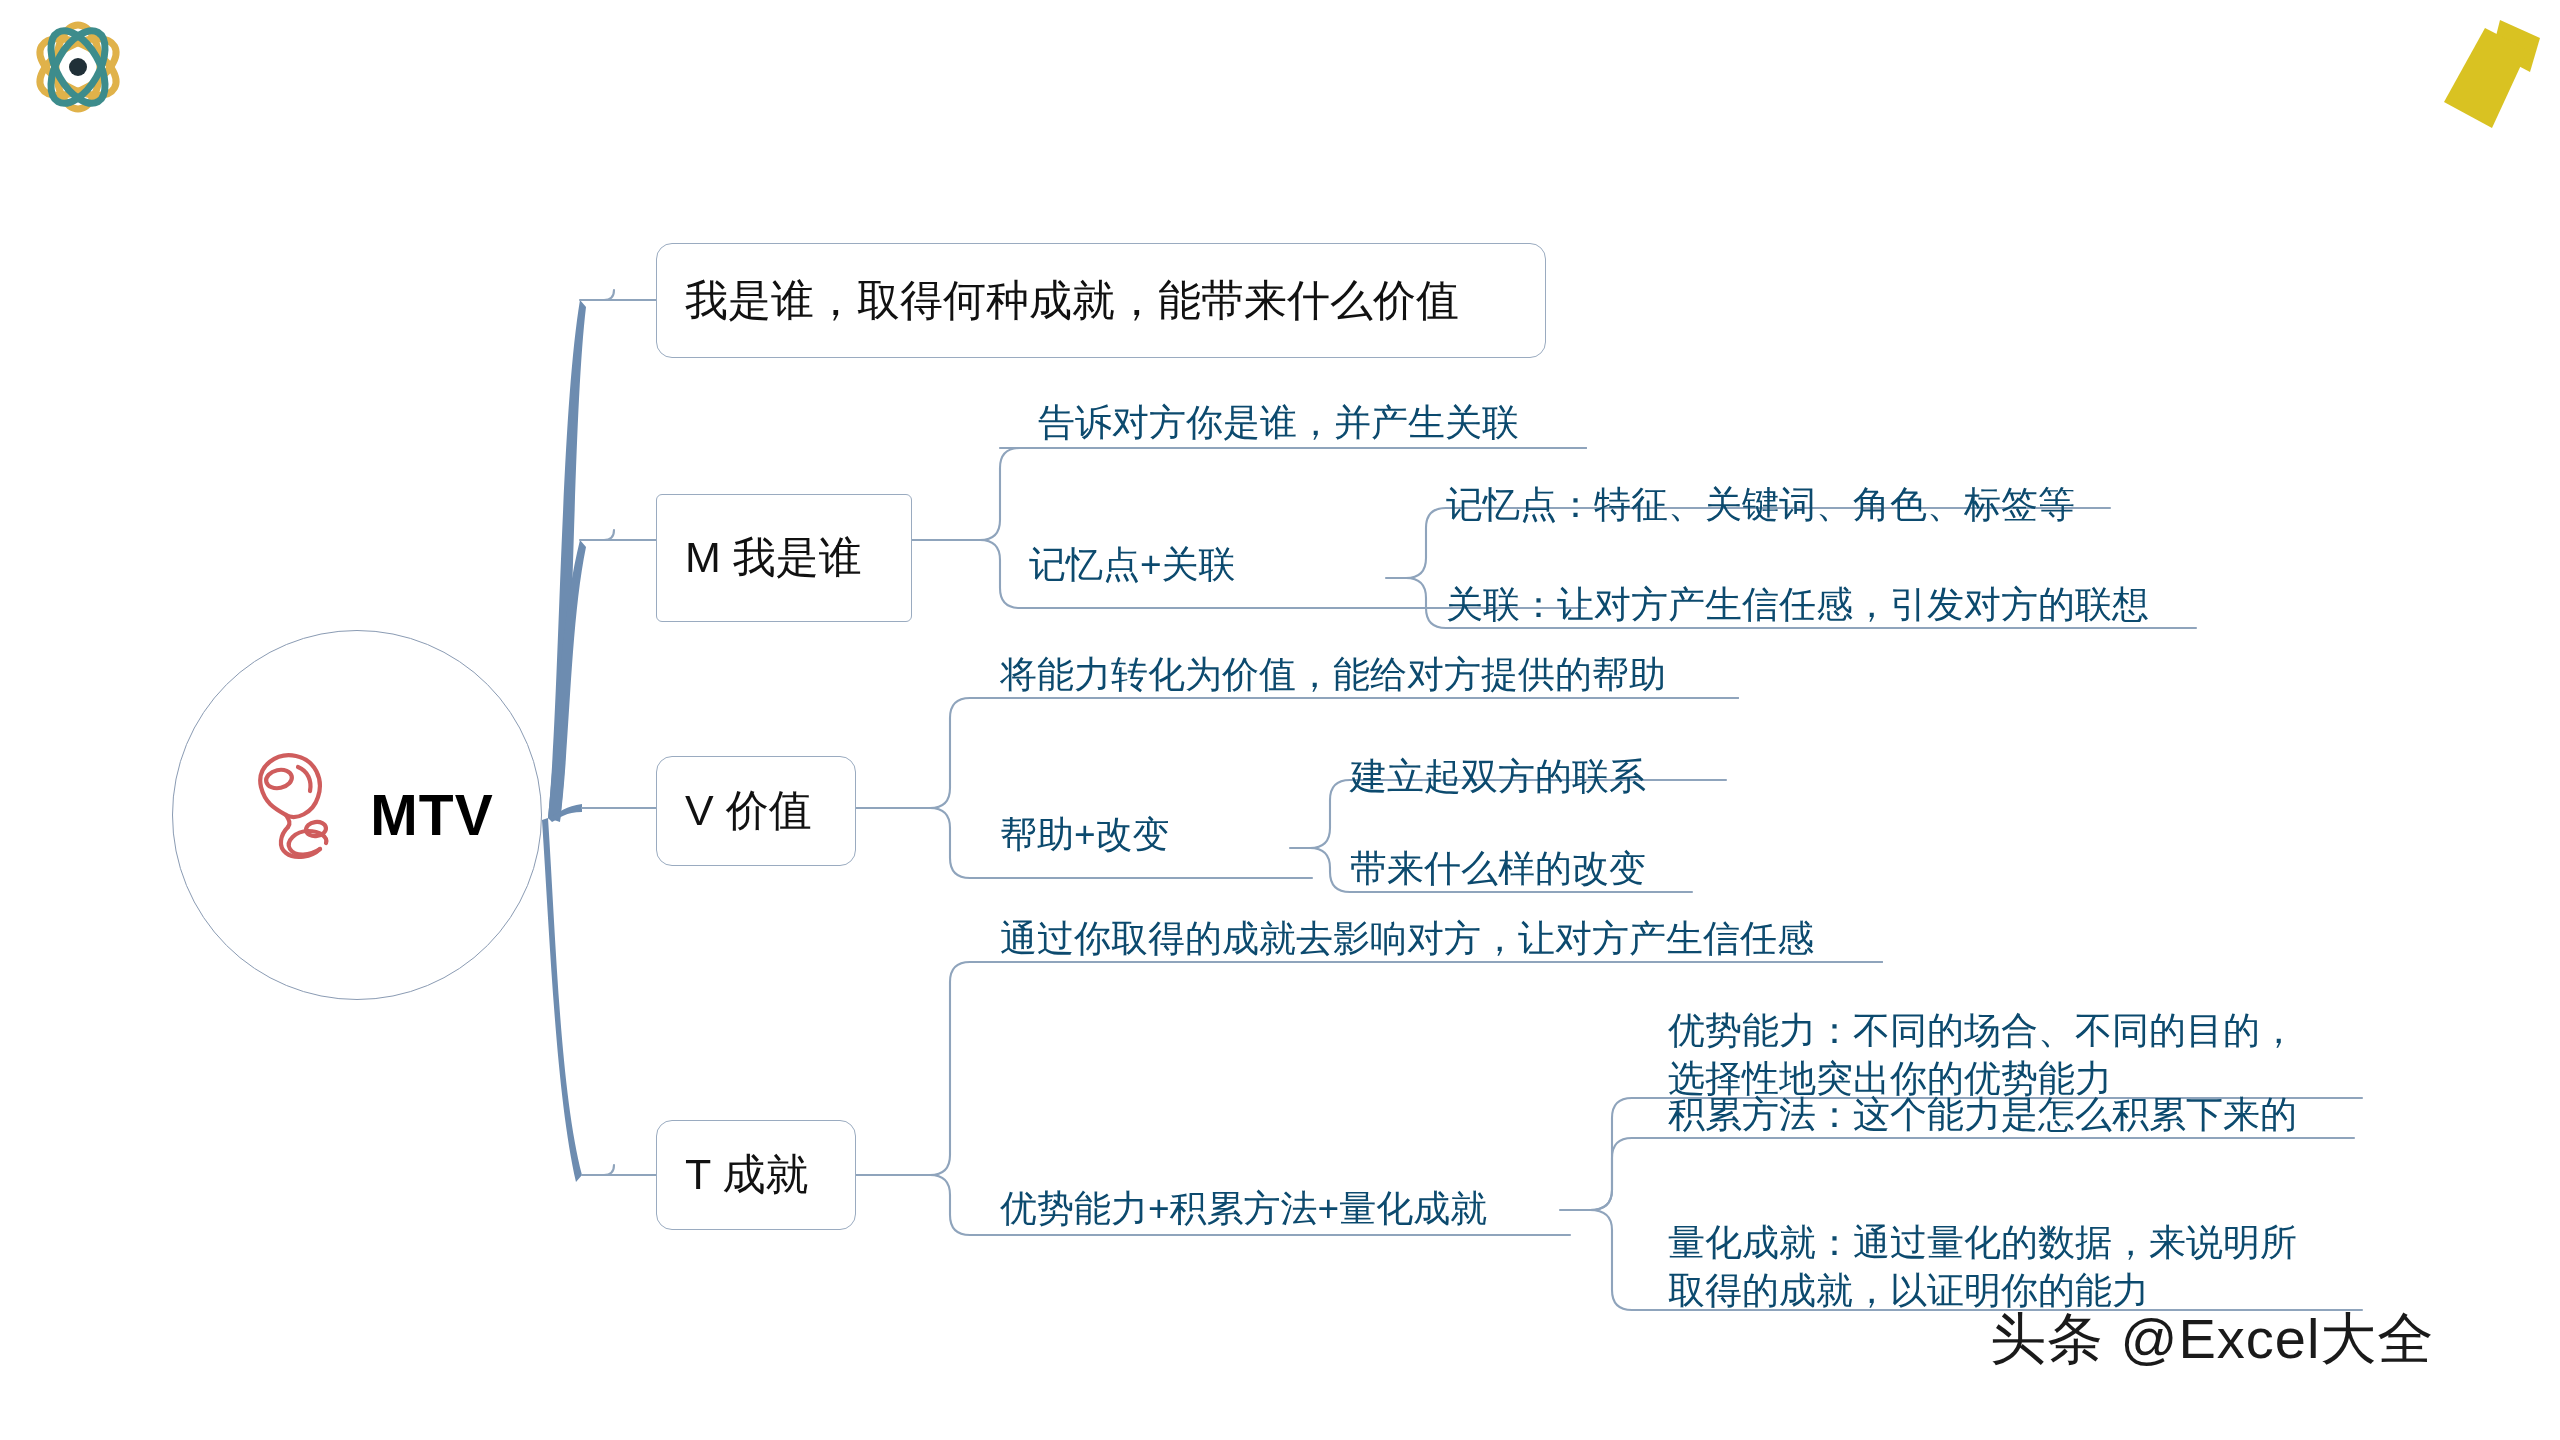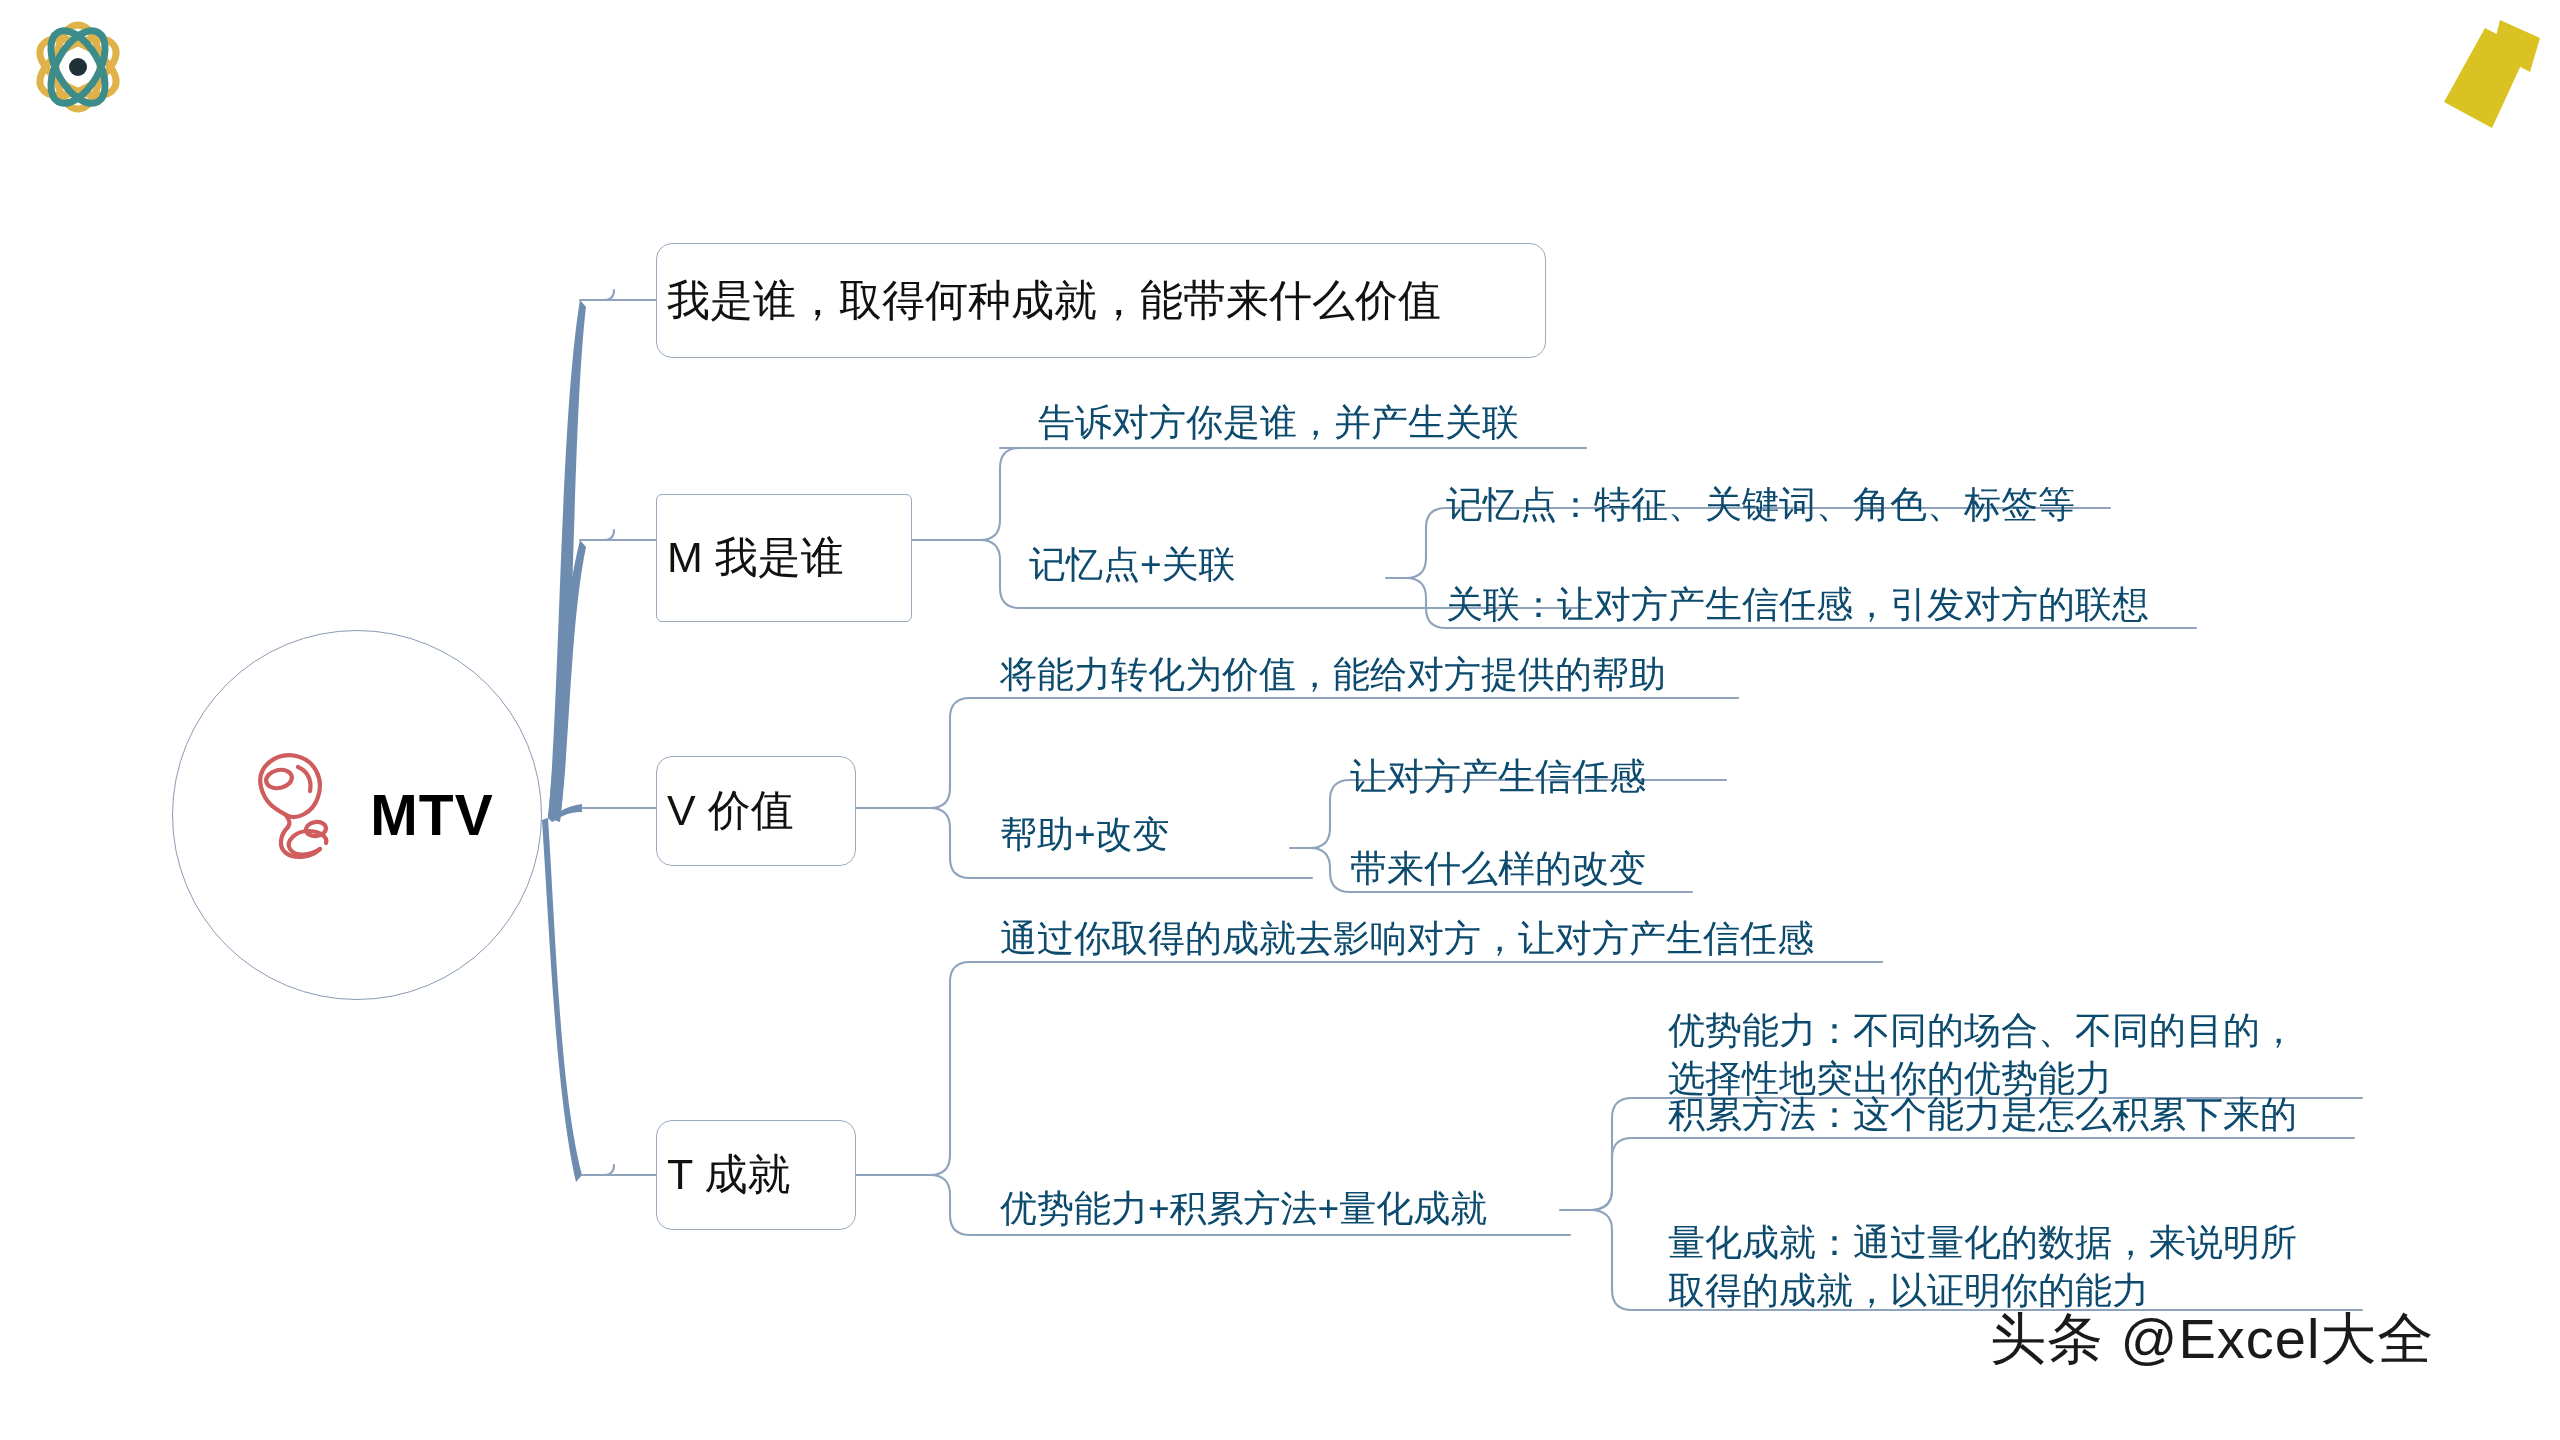--- a/index.html
+++ b/index.html
@@ -80,21 +80,21 @@
     position: absolute;
     box-sizing: border-box;
     border: 1.6px solid #9aabc0;
     border-radius: 16px;
     background: #ffffff;
     display: flex;
     align-items: center;
     color: #111111;
   }
   .node-box.pad-lead {
-    padding-left: 10px;
+    padding-left: 28px;
   }
 
   
   .node-line {
     position: absolute;
     color: #0c4a6e;
     white-space: pre-line;
     line-height: 1.28;
     display: flex;
     align-items: flex-end;
@@ -241,21 +241,21 @@
 
   <div class="node-line" style="left:1000px; top:636px; width:760px; height:62px; font-size:37px;">
     <span>将能力转化为价值，能给对方提供的帮助</span>
   </div>
 
   <div class="node-line" style="left:1000px; top:798px; width:340px; height:60px; font-size:37px;">
     <span>帮助+改变</span>
   </div>
 
   <div class="node-line" style="left:1350px; top:744px; width:400px; height:56px; font-size:37px;">
-    <span>让对方产生信任感</span>
+    <span>建立起双方的联系</span>
   </div>
 
   <div class="node-line" style="left:1350px; top:834px; width:380px; height:58px; font-size:37px;">
     <span>带来什么样的改变</span>
   </div>
 
   <div class="node-line" style="left:1000px; top:900px; width:900px; height:62px; font-size:37px;">
     <span>通过你取得的成就去影响对方，让对方产生信任感</span>
   </div>
 

